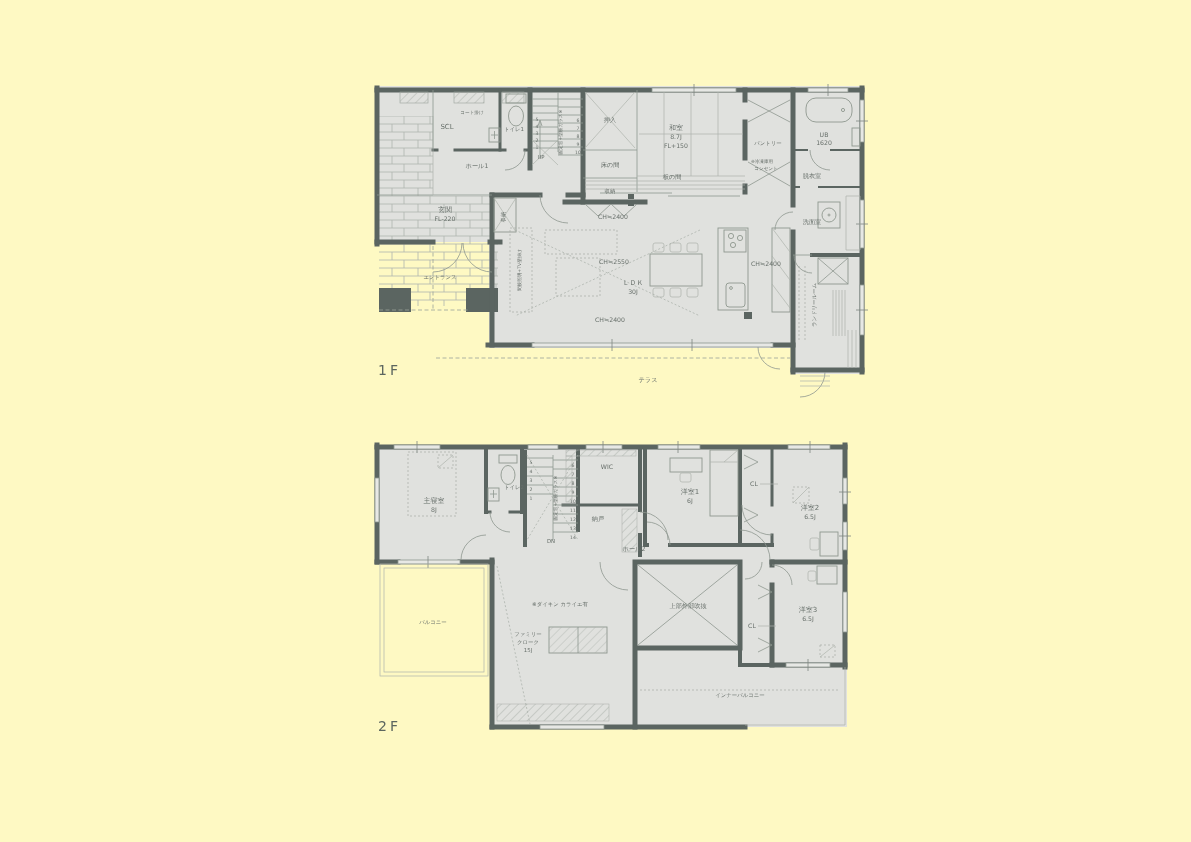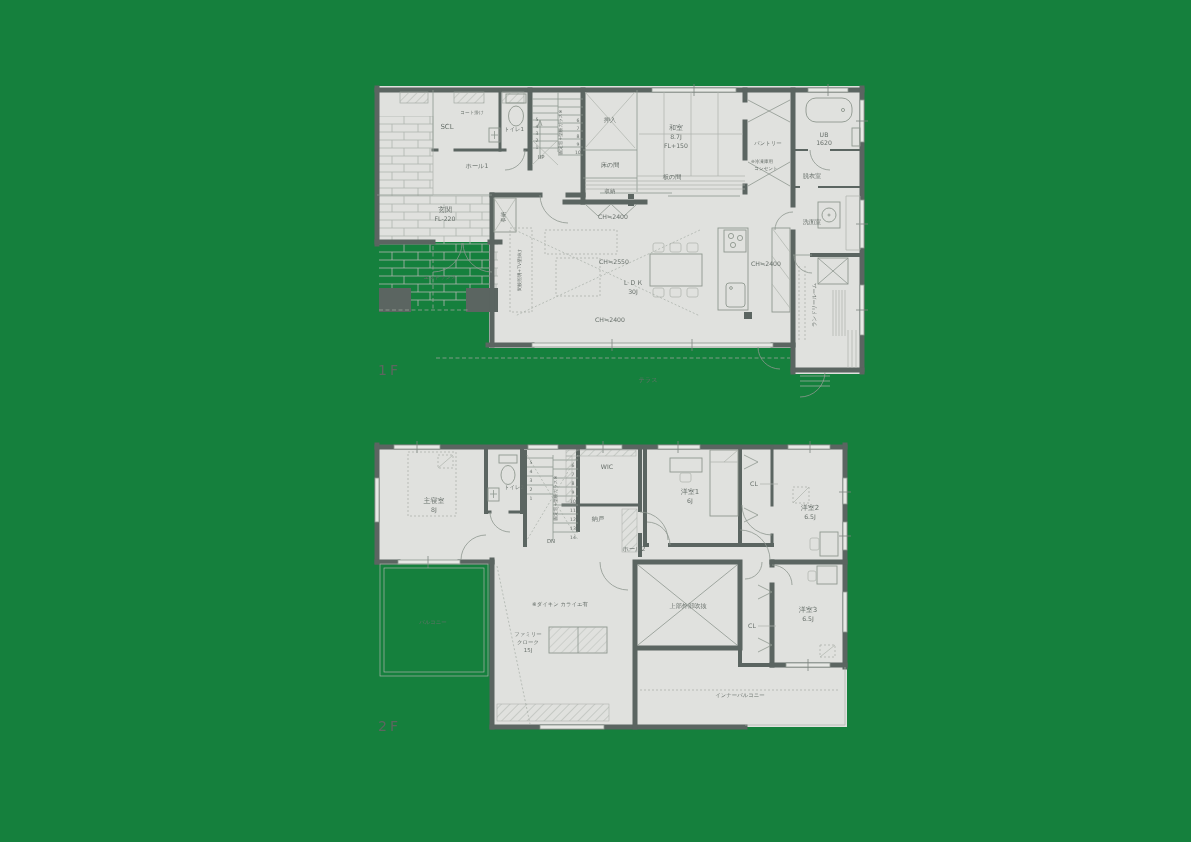--- a/index.html
+++ b/index.html
@@ -1,16 +1,16 @@
 <!DOCTYPE html>
 <html><head>
 <meta charset="utf-8">
 <style>
   html,body{margin:0;padding:0;background:#d7d8d6;}
-  .stage{position:relative;width:1191px;height:842px;background:#15803d;overflow:hidden;text-align:center;}
+  .stage{position:relative;width:1191px;height:842px;background:#fef9c3;overflow:hidden;text-align:center;}
   svg{position:absolute;left:0;top:0;}
   text{font-family:"DejaVu Sans",sans-serif;fill:#676f6a;}
   .t7{font-size:7px;}
   .t6{font-size:6.2px;}
   .t5{font-size:5.4px;}
   .t4{font-size:4.6px;}
   .flab{font-size:14px;fill:#5c665f;letter-spacing:3px;}
   .wall{stroke:#5b6561;stroke-width:5;fill:none;stroke-linecap:square;}
   .w4{stroke-width:4;}
   .w3{stroke-width:3;}

